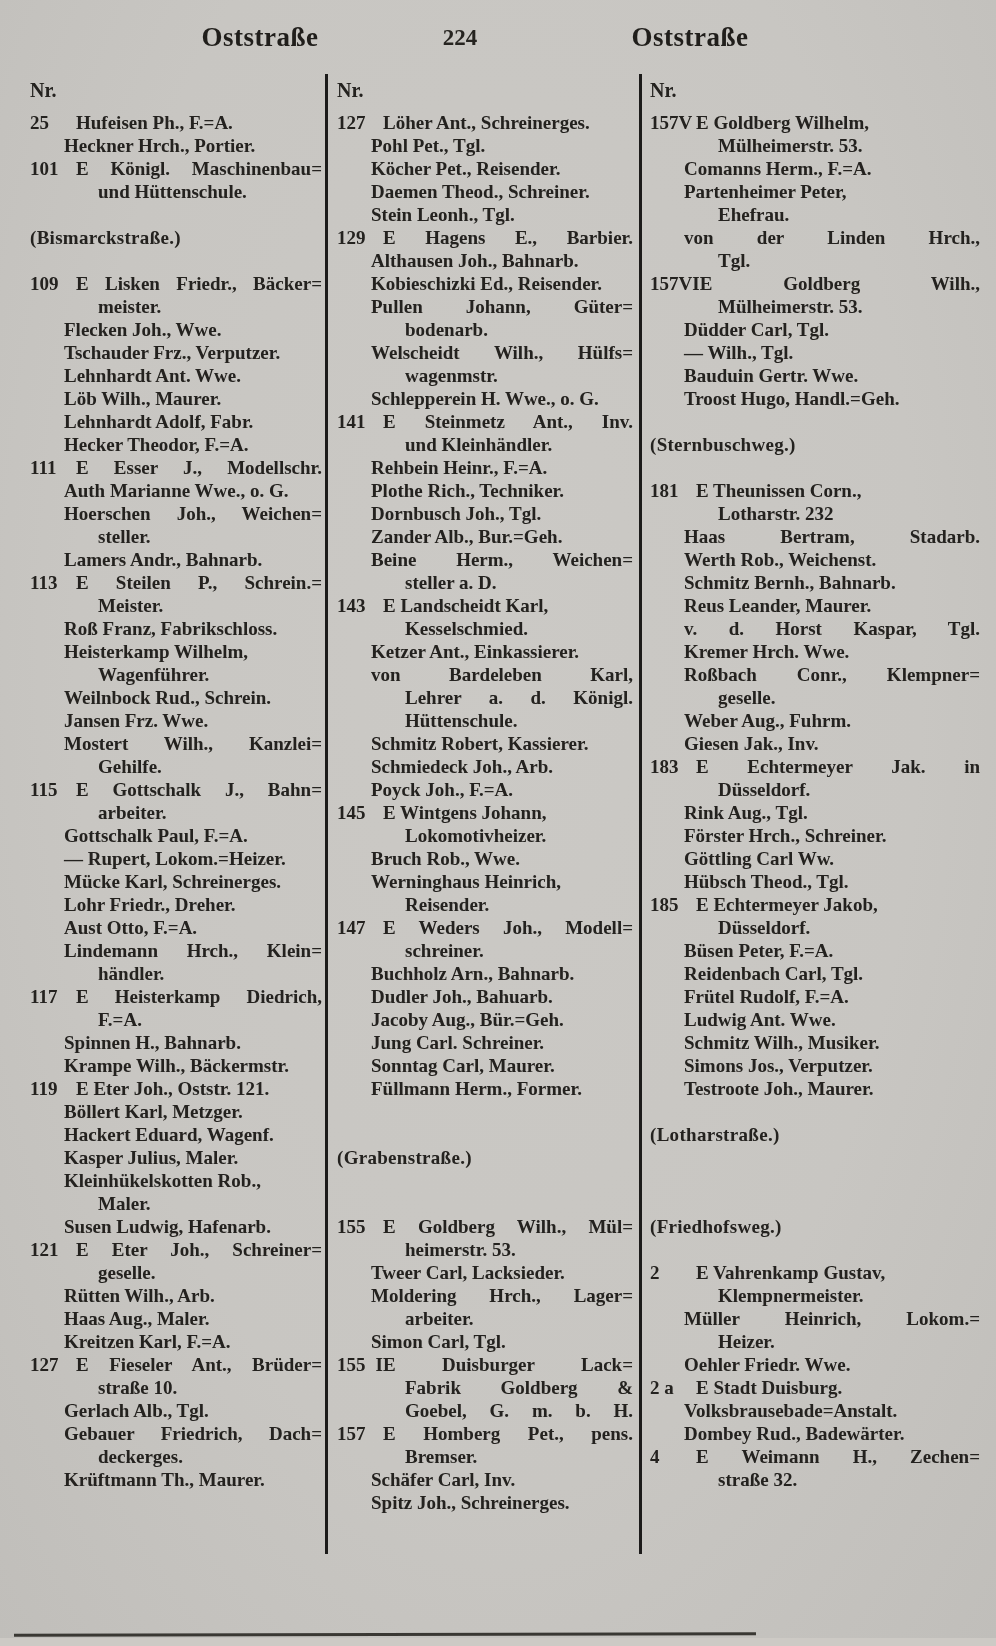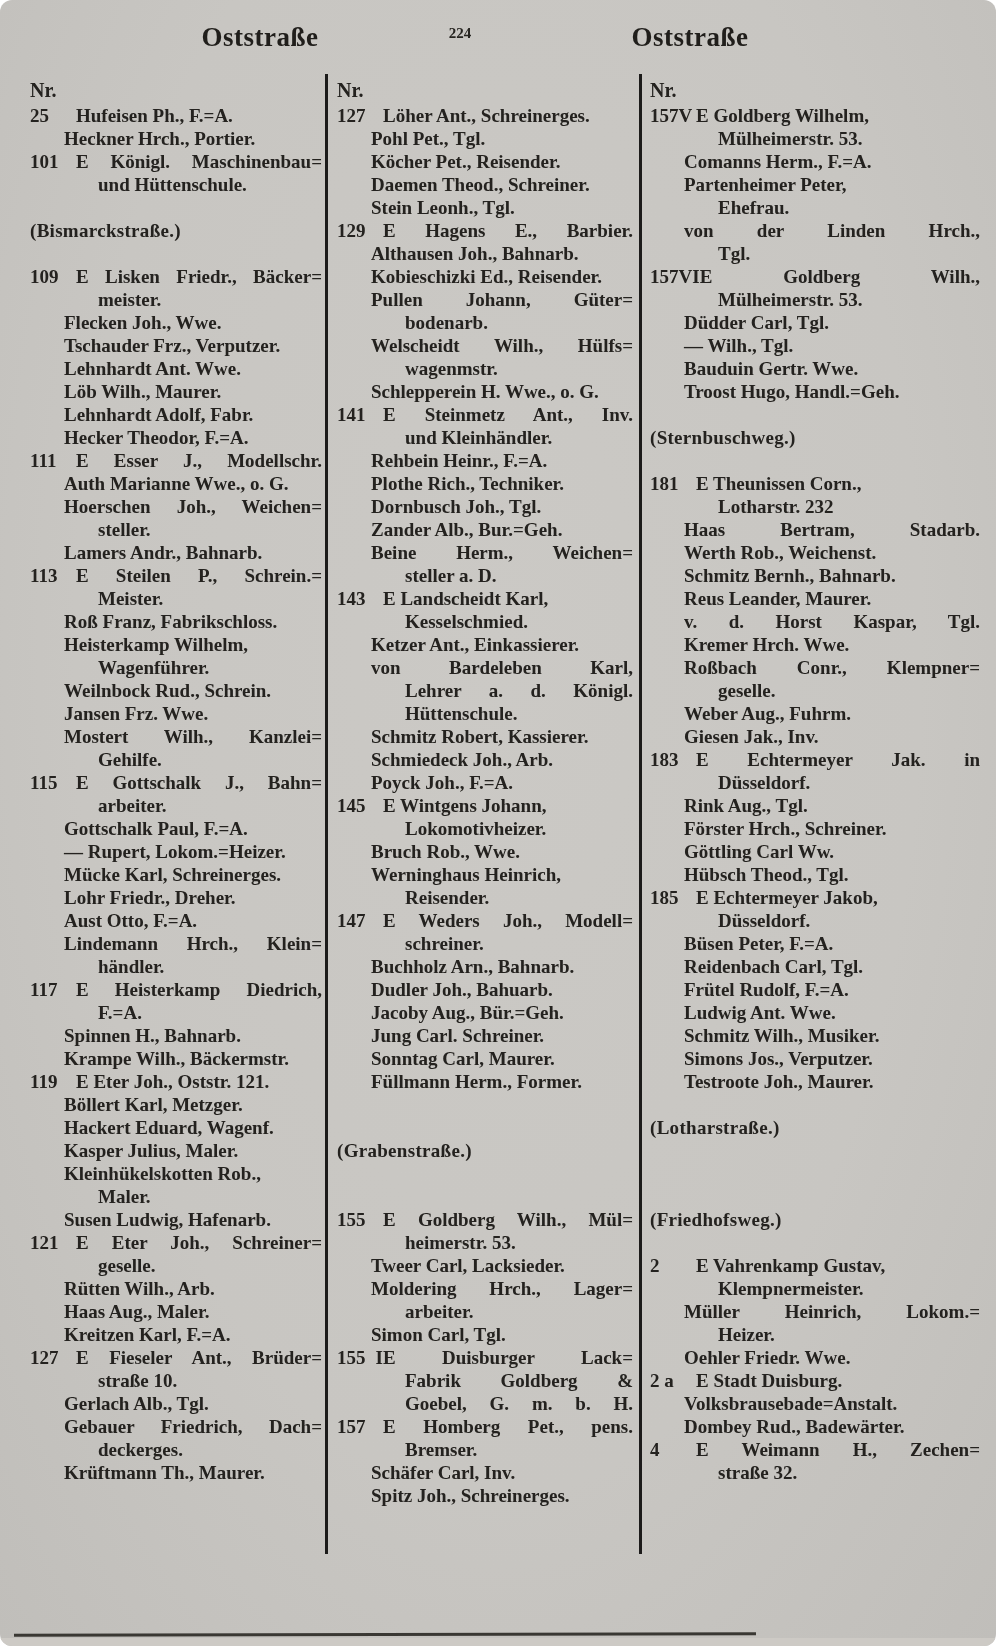--- a/index.html
+++ b/index.html
@@ -16,49 +16,49 @@
   
   .header { position: absolute; top: 22px; left: 0; width: 100%; height: 36px; }
   .htitle {
     position: absolute; top: 0; font-size: 27px; font-weight: bold;
     letter-spacing: 0.5px; text-align: center; color: #201e1b;
   }
   .htitle.left  { left: 170px; width: 180px; }
   .htitle.right { left: 600px; width: 180px; }
   .pagenum {
     position: absolute; top: 3px; left: 420px; width: 80px;
-    font-size: 15px; font-weight: bold; text-align: center; color: #262420;
+    font-size: 23px; font-weight: bold; text-align: center; color: #262420;
   }
   
   .rule { position: absolute; top: 74px; width: 3px; height: 1480px; background: #1c1b1a; }
   .rule1 { left: 325px; }
   .rule2 { left: 639px; }
   
   .col { position: absolute; top: 78px; font-size: 19px; font-weight: bold; }
   .col.c0 { left: 30px;  width: 292px; }
   .col.c1 { left: 337px; width: 296px; }
   .col.c2 { left: 650px; width: 330px; }
-  .nr { height: 26px; line-height: 24px; font-size: 20px; }
+  .nr { height: 26px; line-height: 24px; font-size: 20px; margin-bottom: 7px; }
   .line { height: 23px; line-height: 23px; white-space: nowrap; }
   .line.r { margin-left: 34px; }
   .line.c { margin-left: 68px; }
   .line.s { text-align: left; margin-left: 0; letter-spacing: 0.3px; }
   .line.b { }
   .line.j { white-space: normal; text-align: justify; text-align-last: justify; }
   .num { display: inline-block; min-width: 46px; }
   
   .edge  { position: absolute; top: 1633px; left: 14px; width: 742px; height: 3px;
            background: #3a3833; transform: rotate(-0.12deg); }
   .edge2 { position: absolute; top: 1638px; left: 0; width: 996px; height: 8px;
            background: #cdcac5; }
 </style>
 </head>
 <body>
 
-<div class="page" style="color: rgb(36, 34, 31); border-radius: 12px;">
+<div class="page" style="color: rgb(36, 34, 31);">
   <div class="header">
     <span class="htitle left">Oststraße</span>
     <span class="pagenum">224</span>
     <span class="htitle right">Oststraße</span>
   </div>
 
   <div class="rule rule1" style="background: rgb(28, 27, 26);"></div>
   <div class="rule rule2" style="background: rgb(28, 27, 26);"></div>
 
   <div class="col c0">

